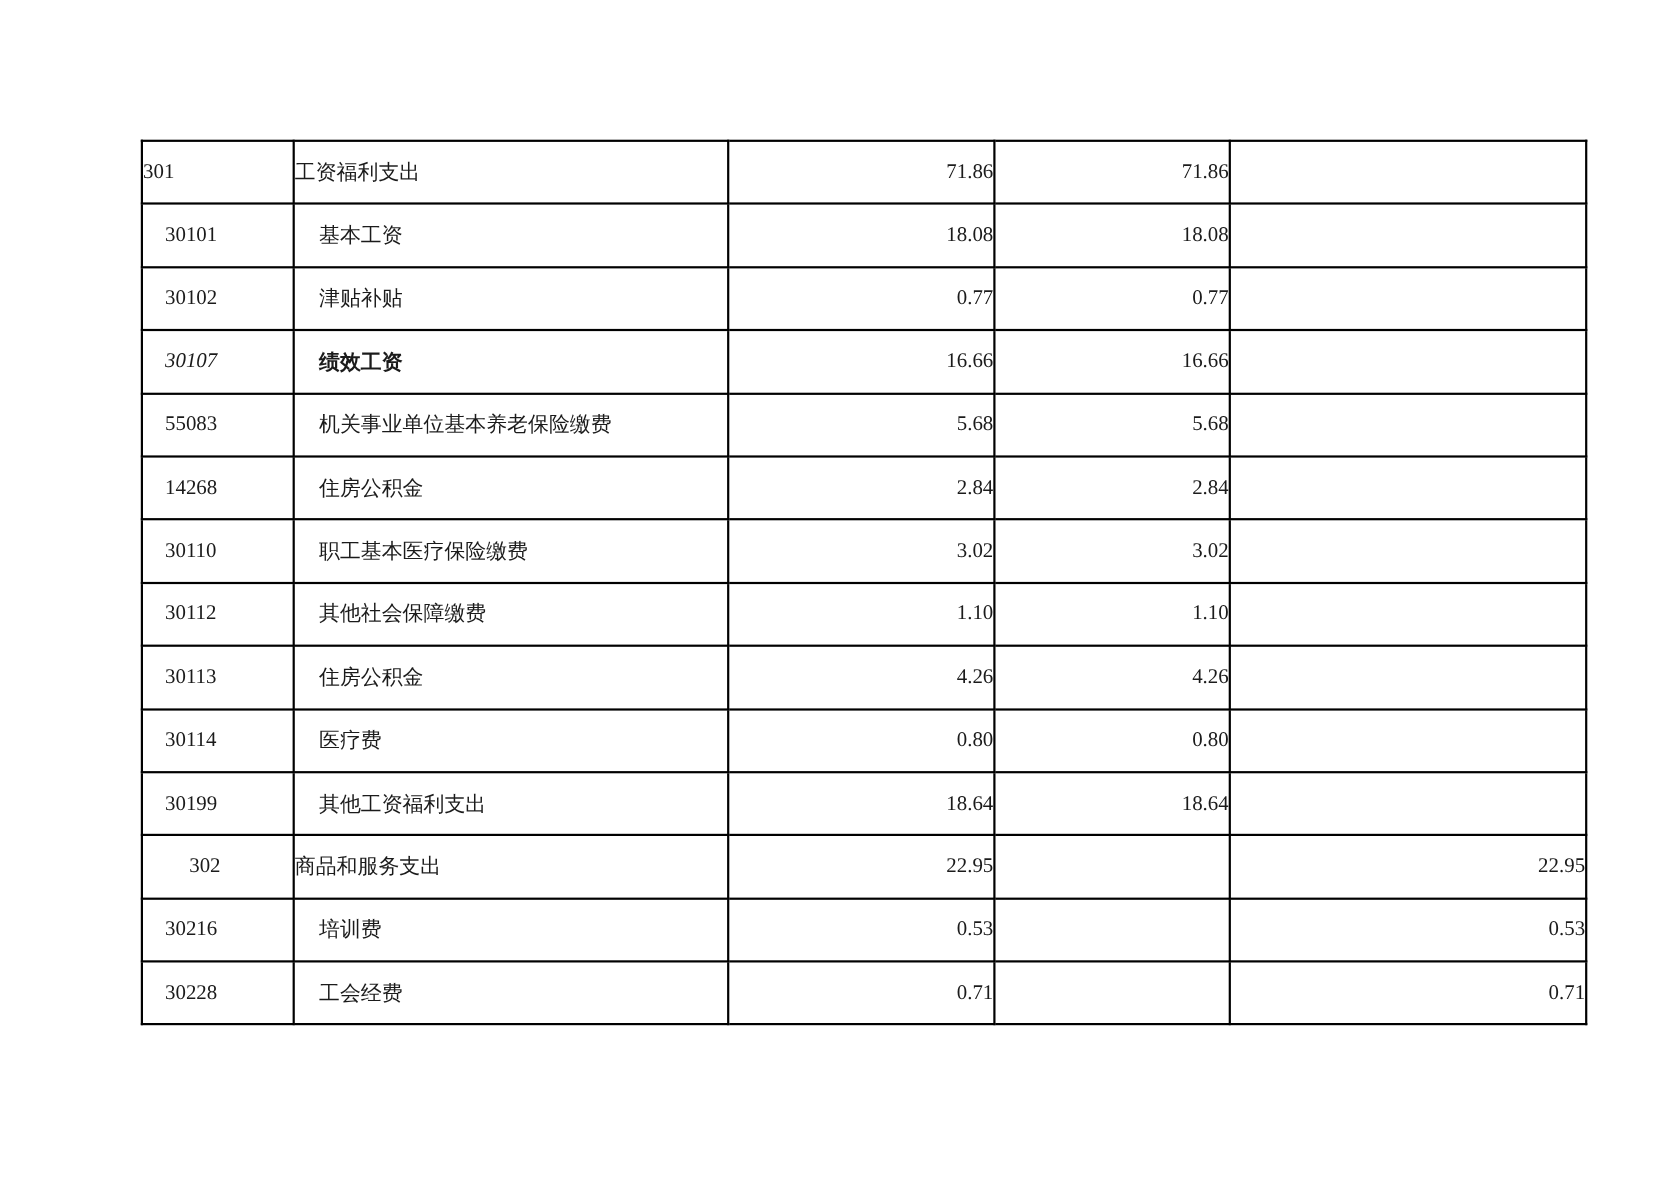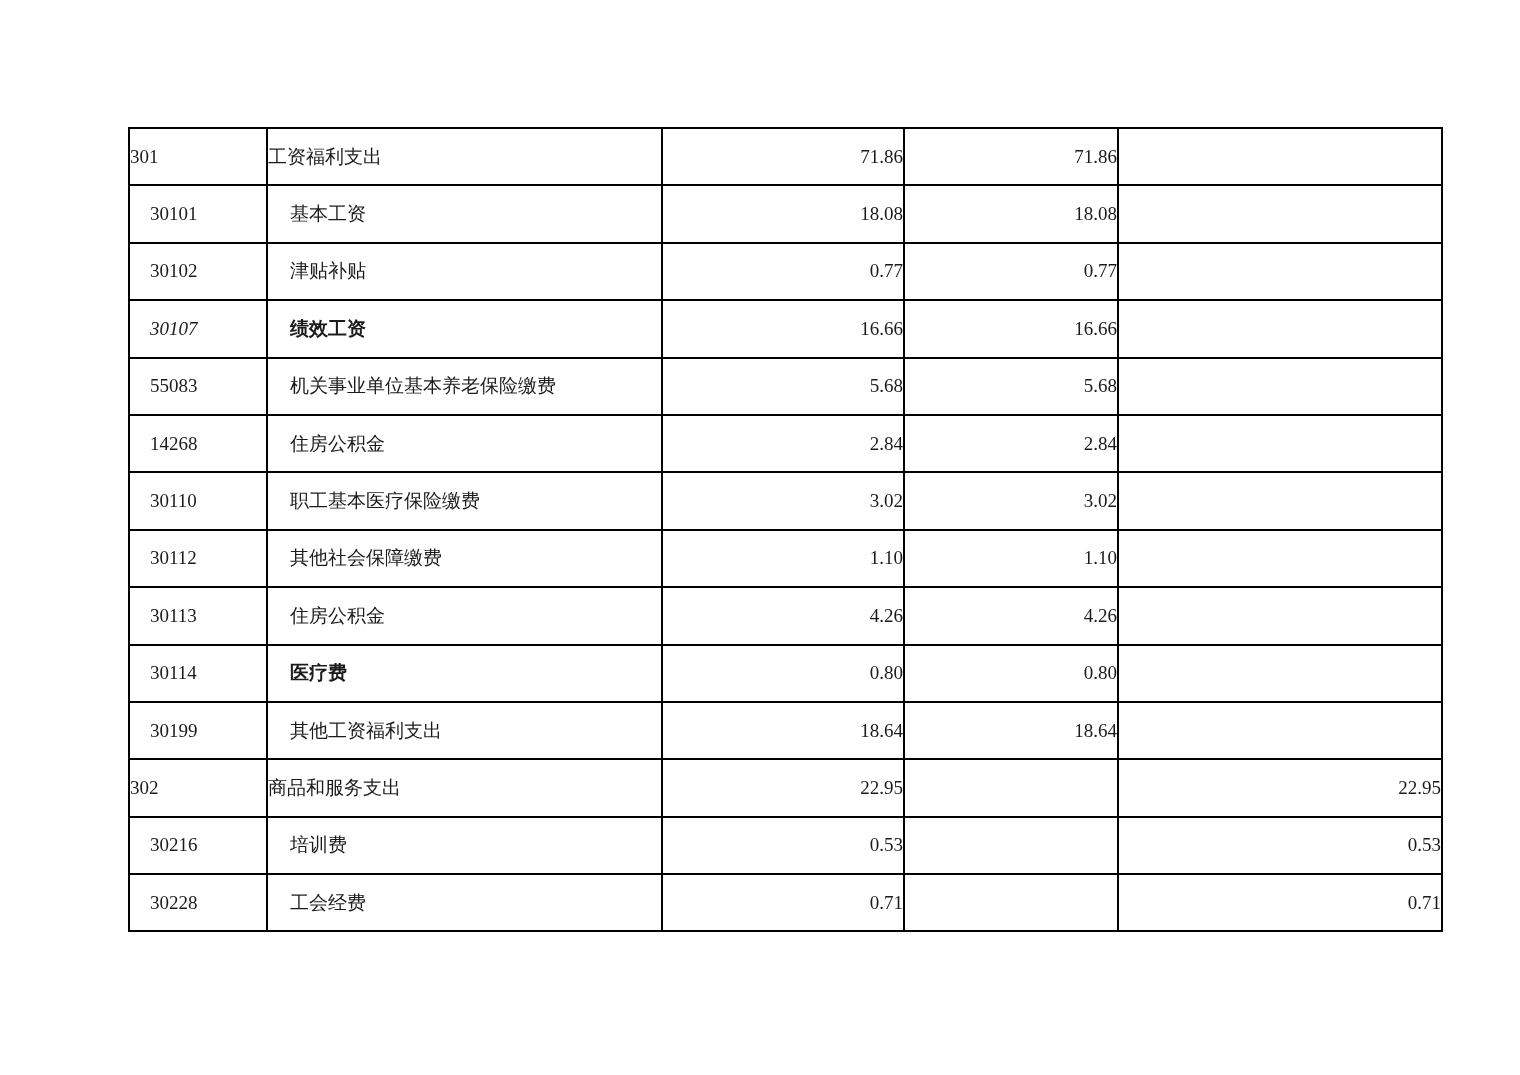--- a/index.html
+++ b/index.html
@@ -130,34 +130,34 @@
         </tr>
         <tr>
           <td class="code lvl1" style="border-color: rgb(0, 0, 0);">30113</td>
           <td class="item lvl1" style="border-color: rgb(0, 0, 0);">住房公积金</td>
           <td class="num lvl1" style="border-color: rgb(0, 0, 0);">4.26</td>
           <td class="num lvl1" style="border-color: rgb(0, 0, 0);">4.26</td>
           <td class="num lvl1" style="border-color: rgb(0, 0, 0);"></td>
         </tr>
         <tr>
           <td class="code lvl1" style="border-color: rgb(0, 0, 0);">30114</td>
-          <td class="item lvl1" style="border-color: rgb(0, 0, 0); font-weight: bold;">医疗费</td>
+          <td class="item lvl1" style="border-color: rgb(0, 0, 0);">医疗费</td>
           <td class="num lvl1" style="border-color: rgb(0, 0, 0);">0.80</td>
           <td class="num lvl1" style="border-color: rgb(0, 0, 0);">0.80</td>
           <td class="num lvl1" style="border-color: rgb(0, 0, 0);"></td>
         </tr>
         <tr>
           <td class="code lvl1" style="border-color: rgb(0, 0, 0);">30199</td>
           <td class="item lvl1" style="border-color: rgb(0, 0, 0);">其他工资福利支出</td>
           <td class="num lvl1" style="border-color: rgb(0, 0, 0);">18.64</td>
           <td class="num lvl1" style="border-color: rgb(0, 0, 0);">18.64</td>
           <td class="num lvl1" style="border-color: rgb(0, 0, 0);"></td>
         </tr>
         <tr>
-          <td class="code" style="border-color: rgb(0, 0, 0);">302</td>
+          <td class="code" style="border-color: rgb(0, 0, 0); padding-left: 42px;">302</td>
           <td class="item" style="border-color: rgb(0, 0, 0); margin-left: 17px;">商品和服务支出</td>
           <td class="num" style="border-color: rgb(0, 0, 0);">22.95</td>
           <td class="num" style="border-color: rgb(0, 0, 0);"></td>
           <td class="num" style="border-color: rgb(0, 0, 0);">22.95</td>
         </tr>
         <tr>
           <td class="code lvl1" style="border-color: rgb(0, 0, 0);">30216</td>
           <td class="item lvl1" style="border-color: rgb(0, 0, 0);">培训费</td>
           <td class="num lvl1" style="border-color: rgb(0, 0, 0);">0.53</td>
           <td class="num lvl1" style="border-color: rgb(0, 0, 0);"></td>

